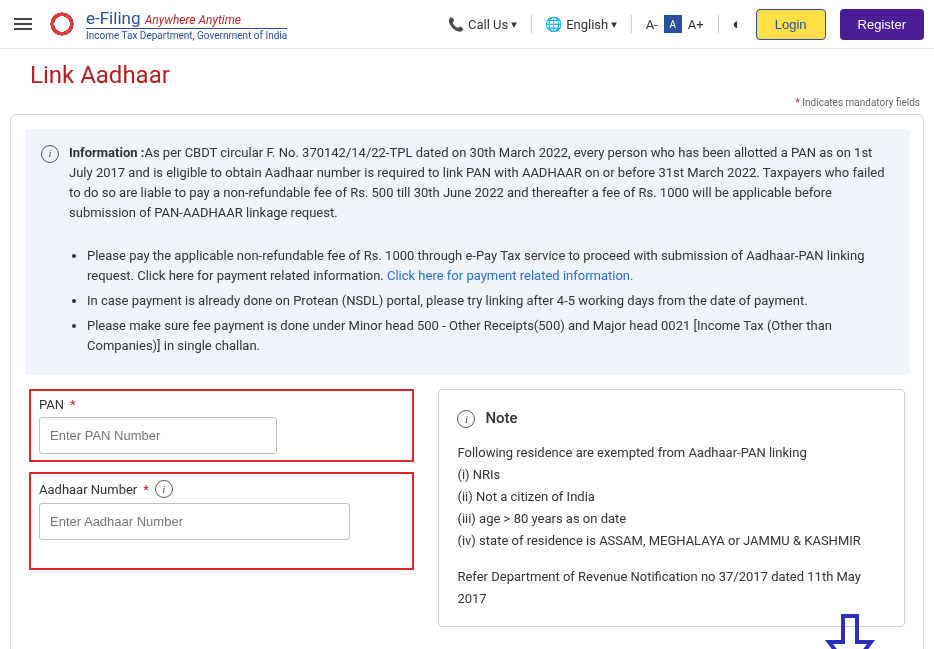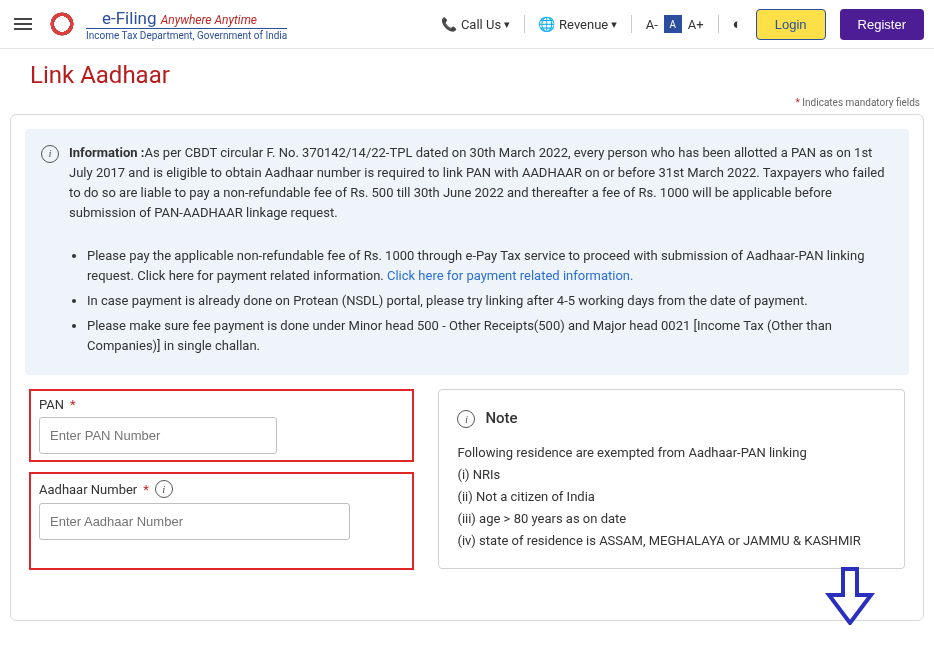--- a/index.html
+++ b/index.html
@@ -4,21 +4,21 @@
 <style>
 * { box-sizing: border-box; margin: 0; padding: 0; }
 body { font-family: -apple-system, BlinkMacSystemFont, "Segoe UI", Roboto, Arial, sans-serif; font-size: 13px; color: #333; background: #fff; }
 .header { display: flex; align-items: center; justify-content: space-between; padding: 6px 10px; border-bottom: 1px solid #e5e5e5; }
 .header-left { display: flex; align-items: center; gap: 8px; }
 .hamburger { display: flex; flex-direction: column; gap: 3px; cursor: pointer; padding: 4px; }
 .hamburger span { width: 18px; height: 2px; background: #444; }
 .brand { display: flex; align-items: center; gap: 6px; }
 .emblem { width: 36px; height: 36px; border-radius: 50%; background: radial-gradient(circle, #fff 30%, #d84040 31%, #d84040 45%, #fff 46%); display:flex; align-items:center; justify-content:center; font-size:9px; }
 .brand-text { display: flex; flex-direction: column; }
-.brand-top { font-size: 17px; font-weight: 400; color: #2a4f9e; margin-left: 16px; }
+.brand-top { font-size: 17px; font-weight: 400; color: #2a4f9e; }
 .brand-top .red { color: #c02626; font-style: italic; font-size: 12px; }
 .brand-sub { font-size: 10px; color: #2a4f9e; border-top: 1px solid #2a4f9e; padding-top:1px;}
 .header-right { display: flex; align-items: center; gap: 14px; font-size: 13px; color: #333; }
 .hr-item { display: flex; align-items: center; gap: 3px; cursor: pointer; }
 .vsep { width:1px; height:18px; background:#ccc; }
 .font-box { width:18px; height:18px; border:1px solid #2a4f9e; display:flex; align-items:center; justify-content:center; font-size:10px; color:#2a4f9e;}
 .font-box.active { background:#2a4f9e; color:#fff; }
 .btn-login { border: 1.5px solid #2a4f9e; color: #2a4f9e; background:#fde047; padding: 7px 18px; border-radius:4px; font-weight:500; cursor:pointer; font-size:13px;}
 .btn-register { background:#4c1d95; color:#fff; border:none; padding: 8px 18px; border-radius:4px; font-weight:500; cursor:pointer; font-size:13px;}
 .page-title { font-size: 24px; font-weight: 400; color: #b91c1c; padding: 12px 10px 4px 30px; }
@@ -69,21 +69,21 @@
   </div>
   <div class="header-right">
     <div class="hr-item">
       <span>📞</span>
       <span>Call Us</span>
       <span class="chev">▾</span>
     </div>
     <div class="vsep"></div>
     <div class="hr-item">
       <span class="globe">🌐</span>
-      <span>Revenue</span>
+      <span>English</span>
       <span class="chev">▾</span>
     </div>
     <div class="vsep"></div>
     <div class="hr-item" style="gap:6px;">
       <span>A-</span>
       <div class="font-box active">A</div>
       <span>A+</span>
     </div>
     <div class="vsep"></div>
     <span class="adj">◐</span>
@@ -138,20 +138,21 @@
       <div class="note-box">
         <div class="note-head">
           <span class="info-sm">i</span>
           <span>Note</span>
         </div>
         <div>Following residence are exempted from Aadhaar-PAN linking</div>
         <div>(i) NRIs</div>
         <div>(ii) Not a citizen of India</div>
         <div>(iii) age &gt; 80 years as on date</div>
         <div>(iv) state of residence is ASSAM, MEGHALAYA or JAMMU &amp; KASHMIR</div>
+        <div style="margin-top:14px;">Refer Department of Revenue Notification no 37/2017 dated 11th May 2017</div>
       </div>
     </div>
   </div>
 
   <div class="arrow-annot">
     <svg class="arrow-shape" viewBox="0 0 50 58">
       <path d="M18 2 L32 2 L32 28 L46 28 L25 56 L4 28 L18 28 Z" fill="none" stroke="#2a2fbf" stroke-width="4" stroke-linejoin="miter"></path>
     </svg>
   </div>
 

